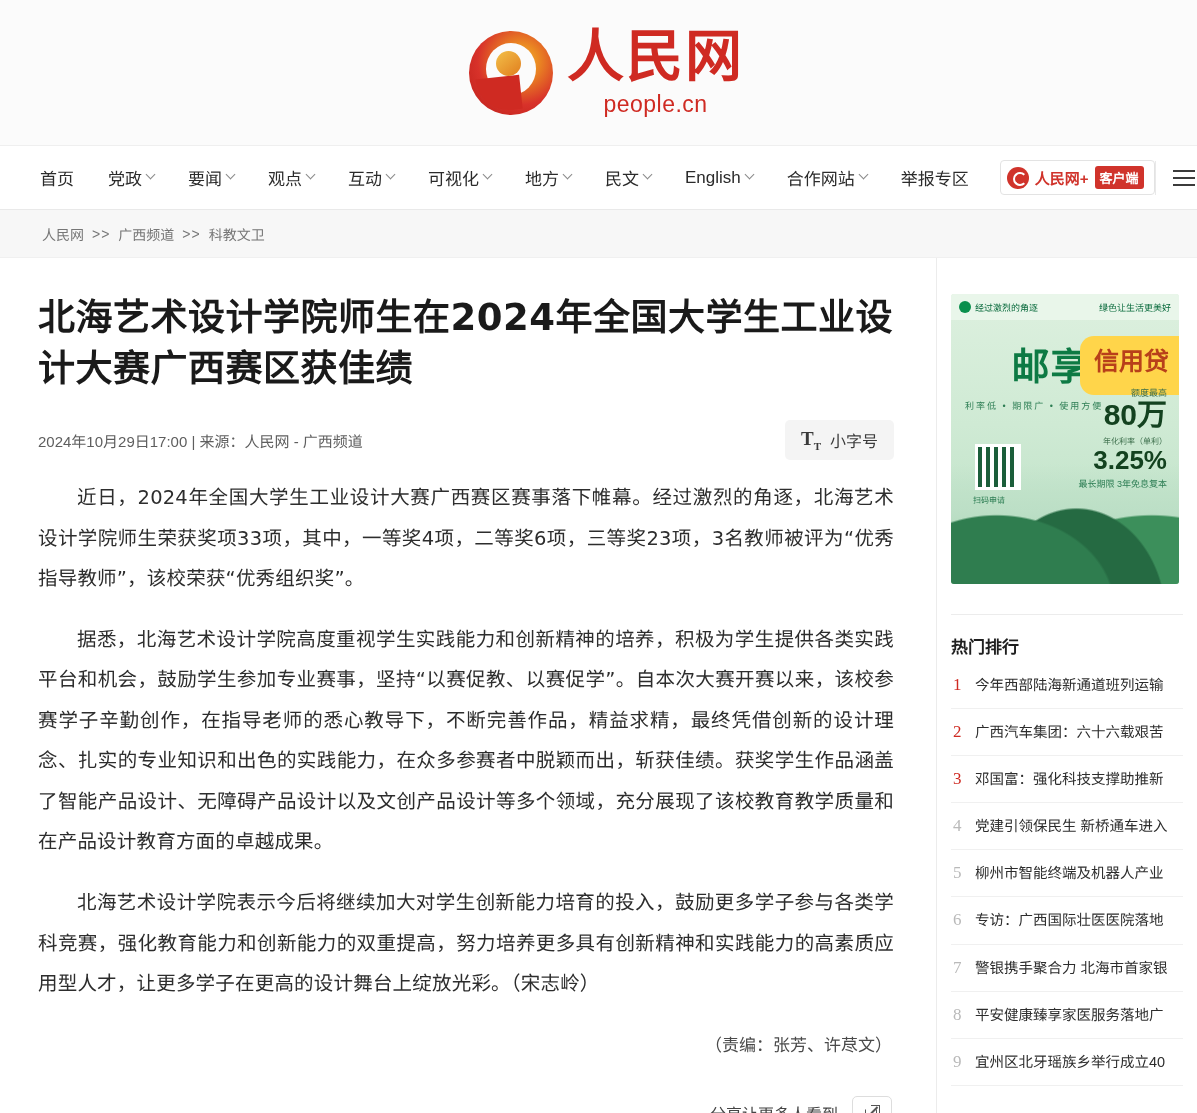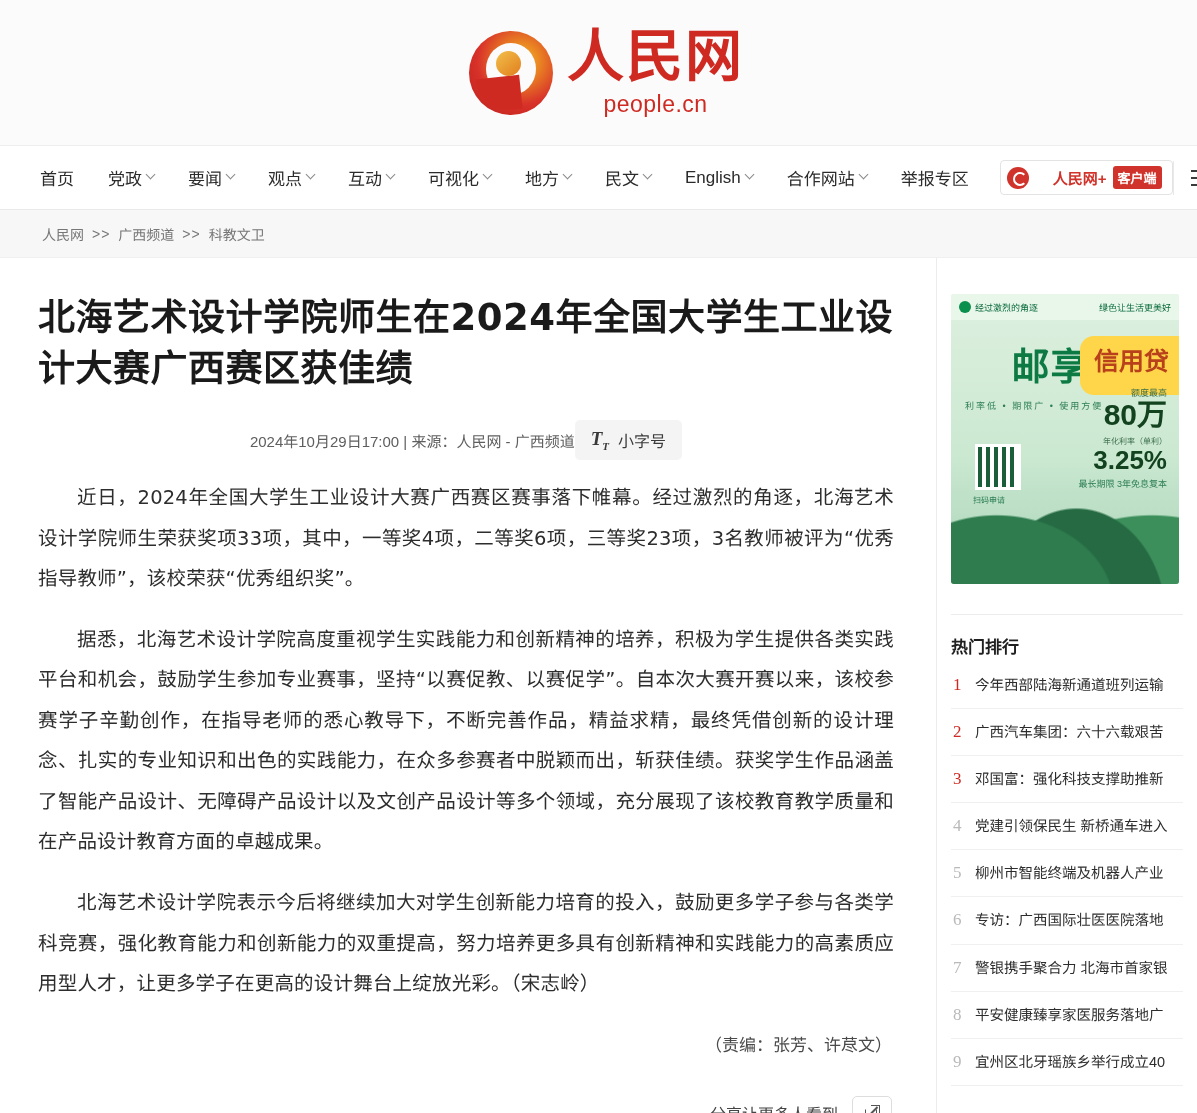--- a/index.html
+++ b/index.html
@@ -129,21 +129,21 @@
   }
   .app-badge .circle::after {
     content: "";
     position: absolute;
     left: 6px; top: 5px;
     width: 10px; height: 10px;
     border-radius: 50%;
     border: 2px solid #fff;
     border-right-color: transparent;
   }
-  .app-badge .b1 { color: #d0332b; font-size: 15px; font-weight: 700; margin-left: 18px; }
+  .app-badge .b1 { color: #d0332b; font-size: 15px; font-weight: 700; }
   .app-badge .b2 {
     color: #fff; background: #d0332b;
     font-size: 13px; border-radius: 3px;
     padding: 2px 5px;
     font-weight: bold;
   }
   .nav-right {
     margin-left: auto;
     display: flex;
     align-items: center;
@@ -191,21 +191,21 @@
     line-height: 1.38;
     color: #1a1a1a;
     font-weight: 700;
     margin: 0 0 26px 0;
     letter-spacing: 0.5px;
     font-family: "DejaVu Sans", "Liberation Sans", sans-serif;
   }
   .meta-row {
     display: flex;
     align-items: center;
-    justify-content: center;
+    justify-content: space-between;
     padding-bottom: 18px;
   }
   .meta-text {
     font-size: 15px;
     color: #5e5e5e;
   }
   .fontsize-btn {
     display: flex;
     align-items: center;
     gap: 9px;
@@ -213,21 +213,20 @@
     border-radius: 5px;
     padding: 8px 16px;
     font-size: 16px;
     color: #3a3a3a;
     cursor: pointer;
   }
   .tt {
     font-weight: 700;
     font-family: "Liberation Serif", serif;
     font-size: 19px;
-    font-style: italic;
   }
   .tt sub { font-size: 11px; }
 
   .body-text p {
     font-size: 19.5px;
     line-height: 2.08;
     color: #2d2d2d;
     margin: 0 0 20px 0;
     text-indent: 2em;
     letter-spacing: 0.2px;

